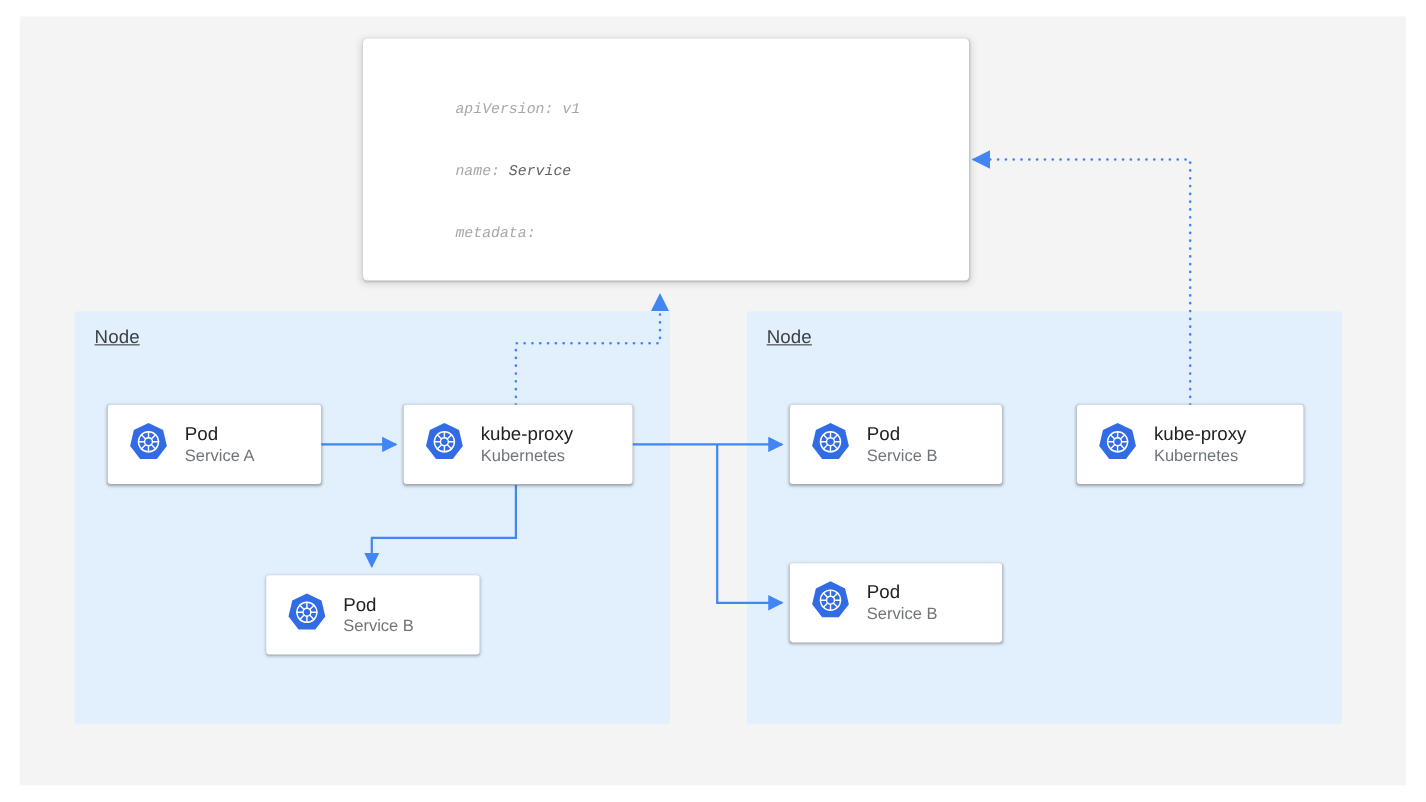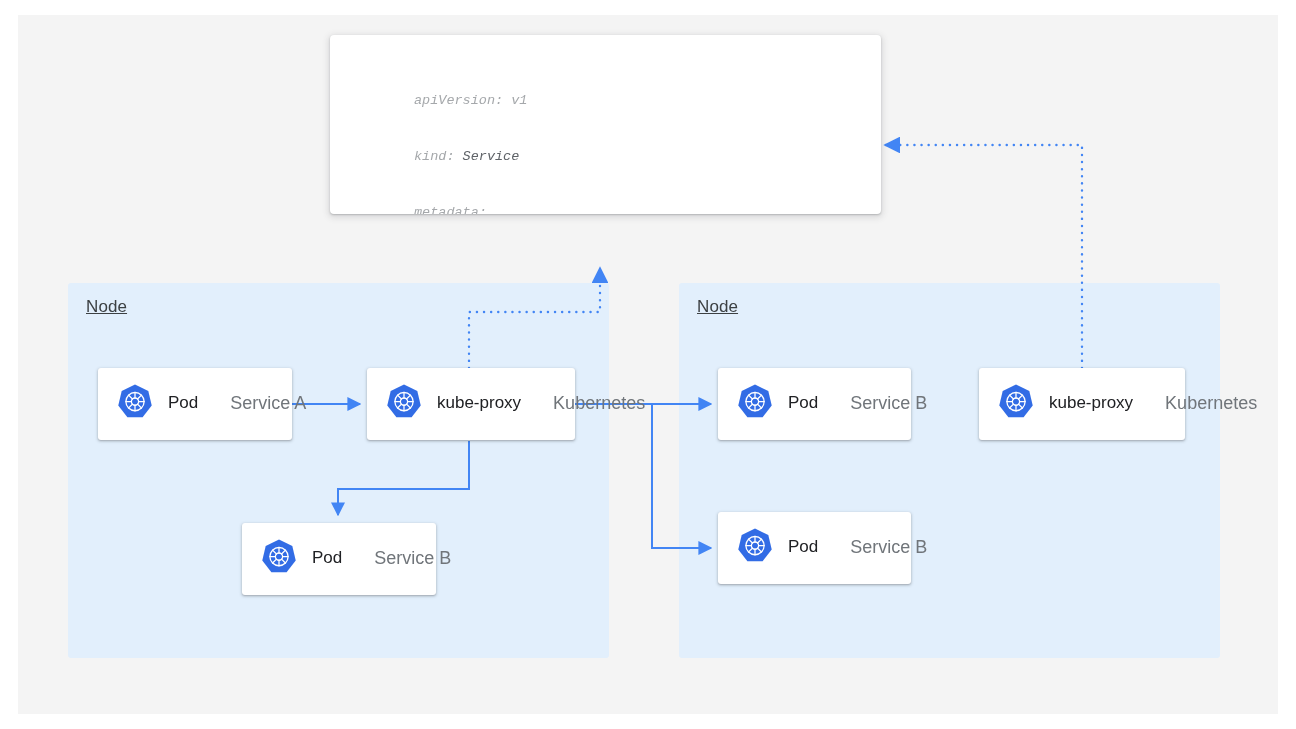--- a/index.html
+++ b/index.html
@@ -54,43 +54,42 @@
     align-items: center;
     box-sizing: border-box;
   }
   .card .k8s-icon {
     flex: 0 0 auto;
     margin-left: 18px;
     margin-right: 14px;
   }
   .card .card-text {
     display: flex;
-    flex-direction: row;
+    flex-direction: column;
     justify-content: center;
     line-height: 1.28;
   }
   .card-title {
     font-size: 17px;
     color: #202124;
     white-space: nowrap;
   }
   .card-sub {
-    font-size: 18px;
+    font-size: 15px;
     color: #70757a;
     white-space: nowrap;
-    margin-left: 32px;
   }
 
   
   .yaml-card {
     position: absolute;
     left: 330px;
     top: 35px;
     width: 551px;
-    height: 179px;
+    height: 220px;
     background: #ffffff;
     border-radius: 4px;
     box-shadow: 0 1px 2px rgba(60,64,67,0.28), 0 2px 6px 2px rgba(60,64,67,0.13);
     box-sizing: border-box;
     overflow: hidden;
   }
   .yaml-inner {
     position: absolute;
     left: 84px;
     top: 20px;
@@ -148,21 +147,21 @@
     <path d="M 652 404 L 652 548 L 711 548" stroke="#4285f4" stroke-width="2" fill="none" marker-end="url(#arrowSolid)"></path>
 
     <path d="M 469 368 L 469 312 L 600 312 L 600 268" stroke="#4285f4" stroke-width="2.4" fill="none" stroke-linecap="round" stroke-dasharray="0.1 7" marker-end="url(#arrowDot)"></path>
 
     <path d="M 1082 368 L 1082 145 L 885 145" stroke="#4285f4" stroke-width="2.4" fill="none" stroke-linecap="round" stroke-dasharray="0.1 7" marker-end="url(#arrowDot)"></path>
   </svg>
 
   <div class="yaml-card">
     <div class="yaml-inner">
       <div class="yaml-line">apiVersion: v1</div>
-      <div class="yaml-line"><span>kind: </span><span class="bold">Service</span></div>
+      <div class="yaml-line"><span>name: </span><span class="bold">Service</span></div>
       <div class="yaml-line">metadata:</div>
       <div class="yaml-line">  name: my-service</div>
       
       
       
       
       
       
       
     </div>

